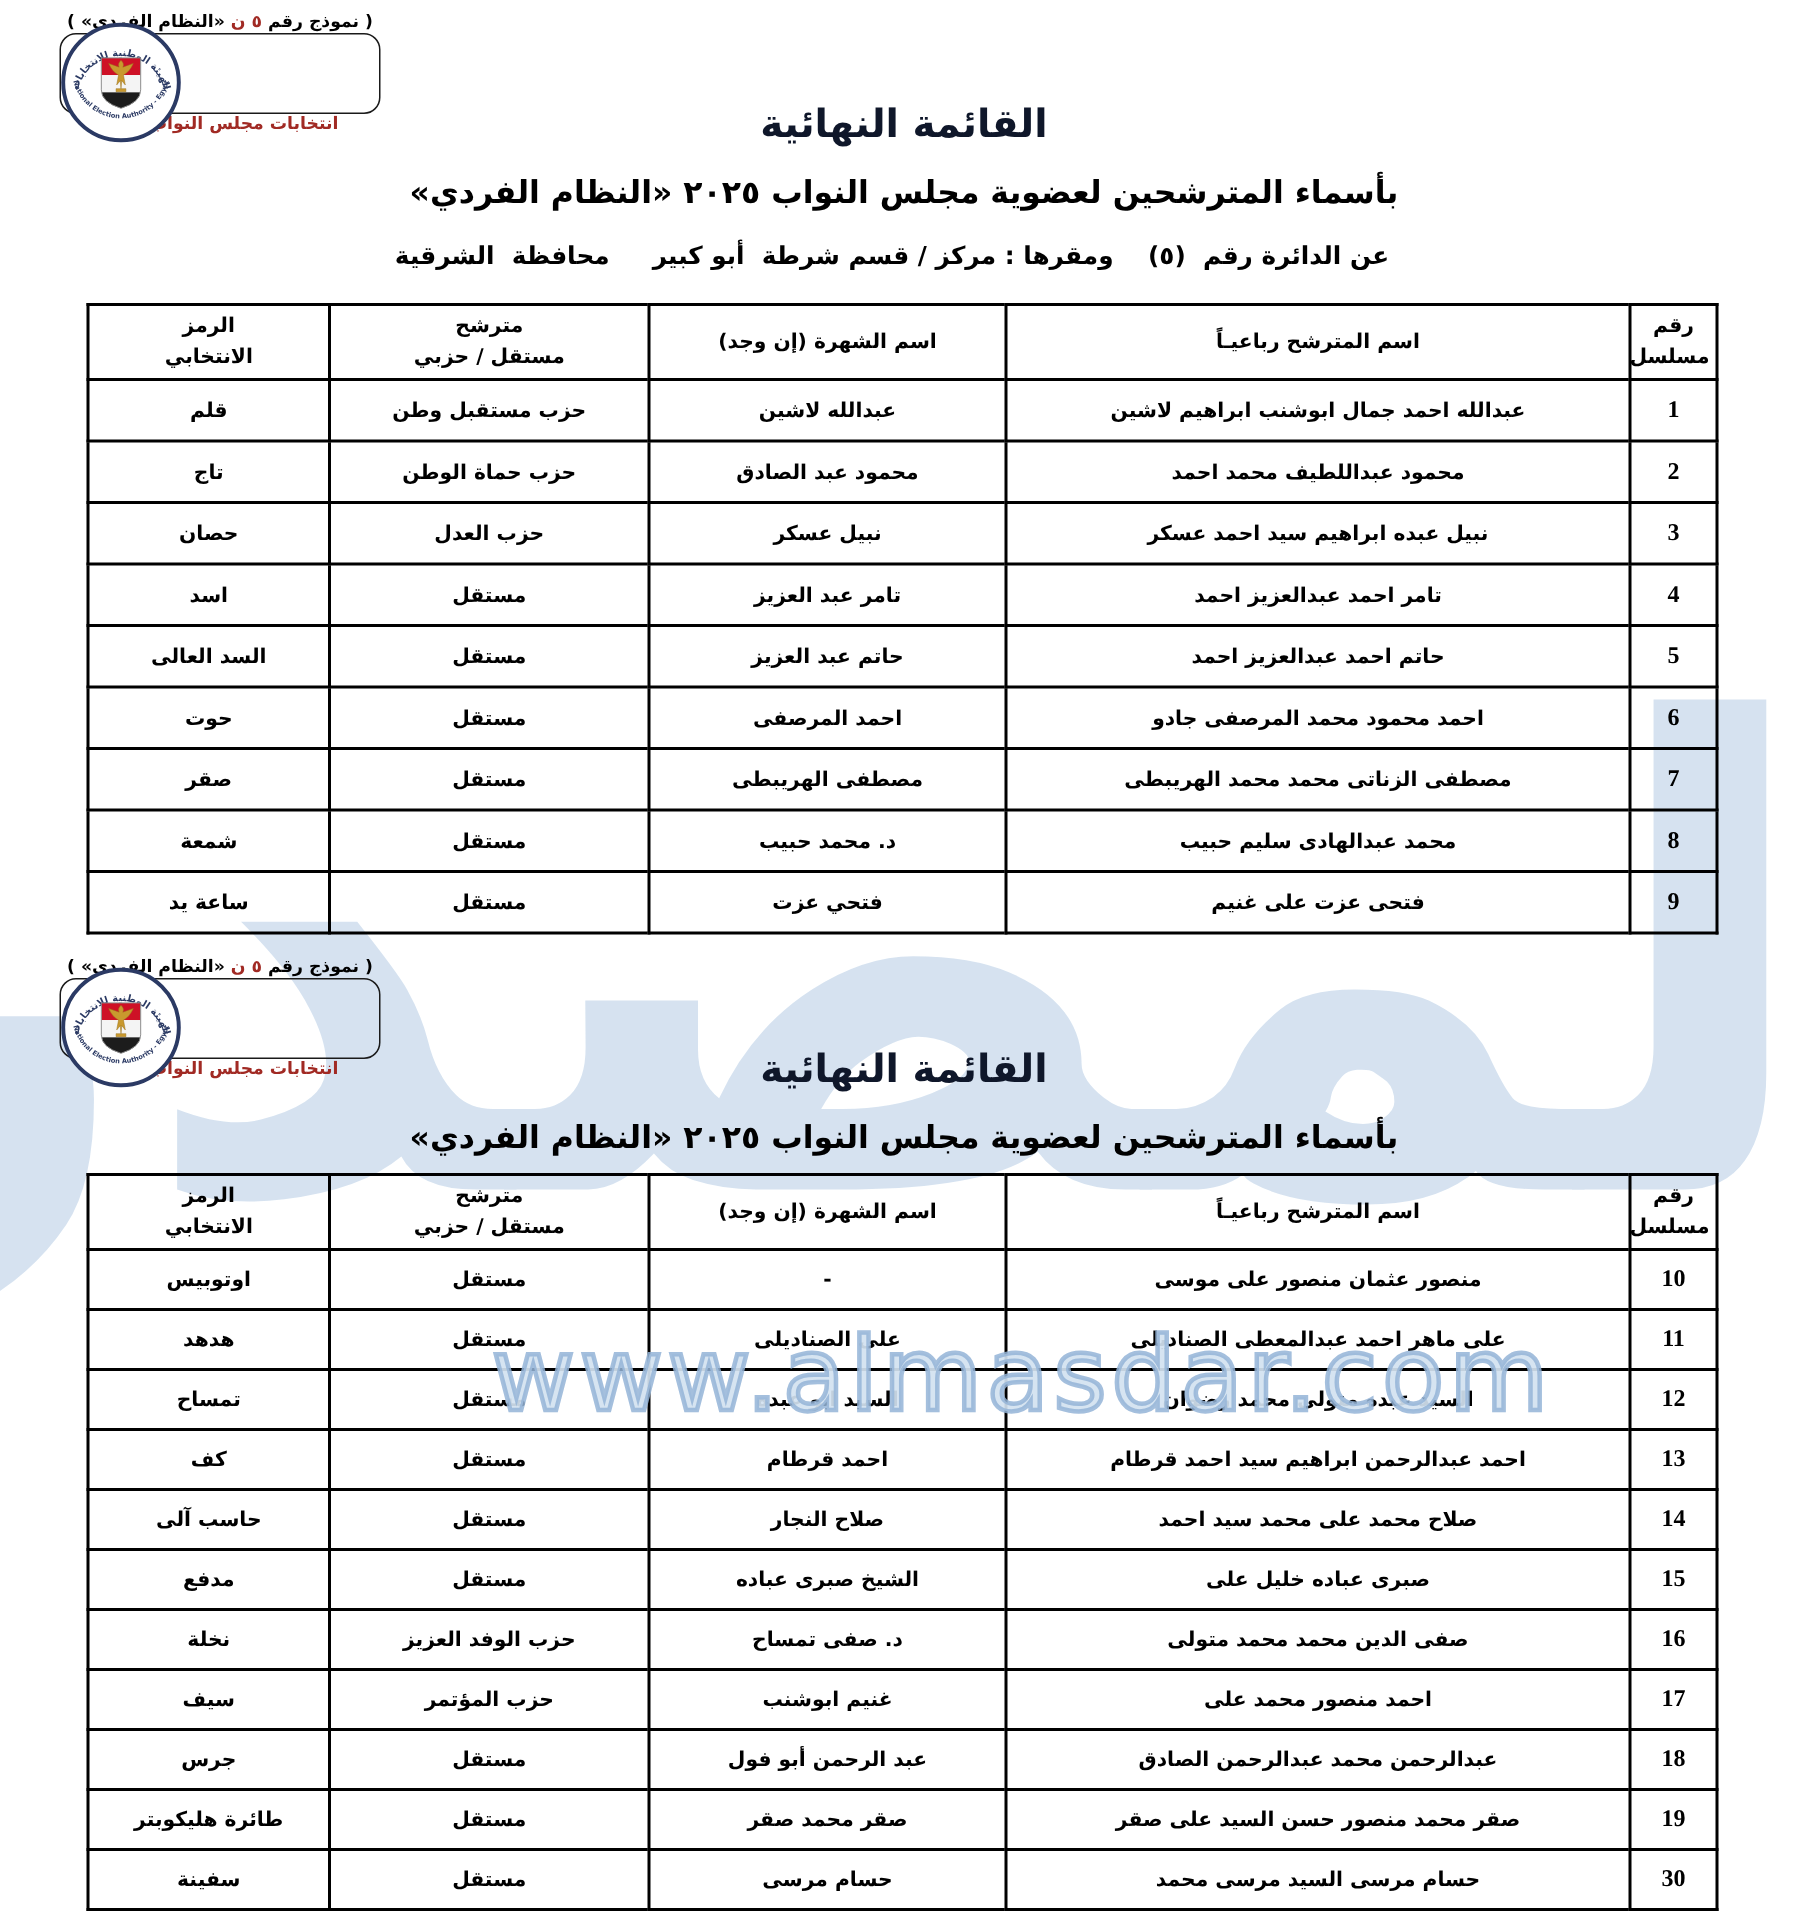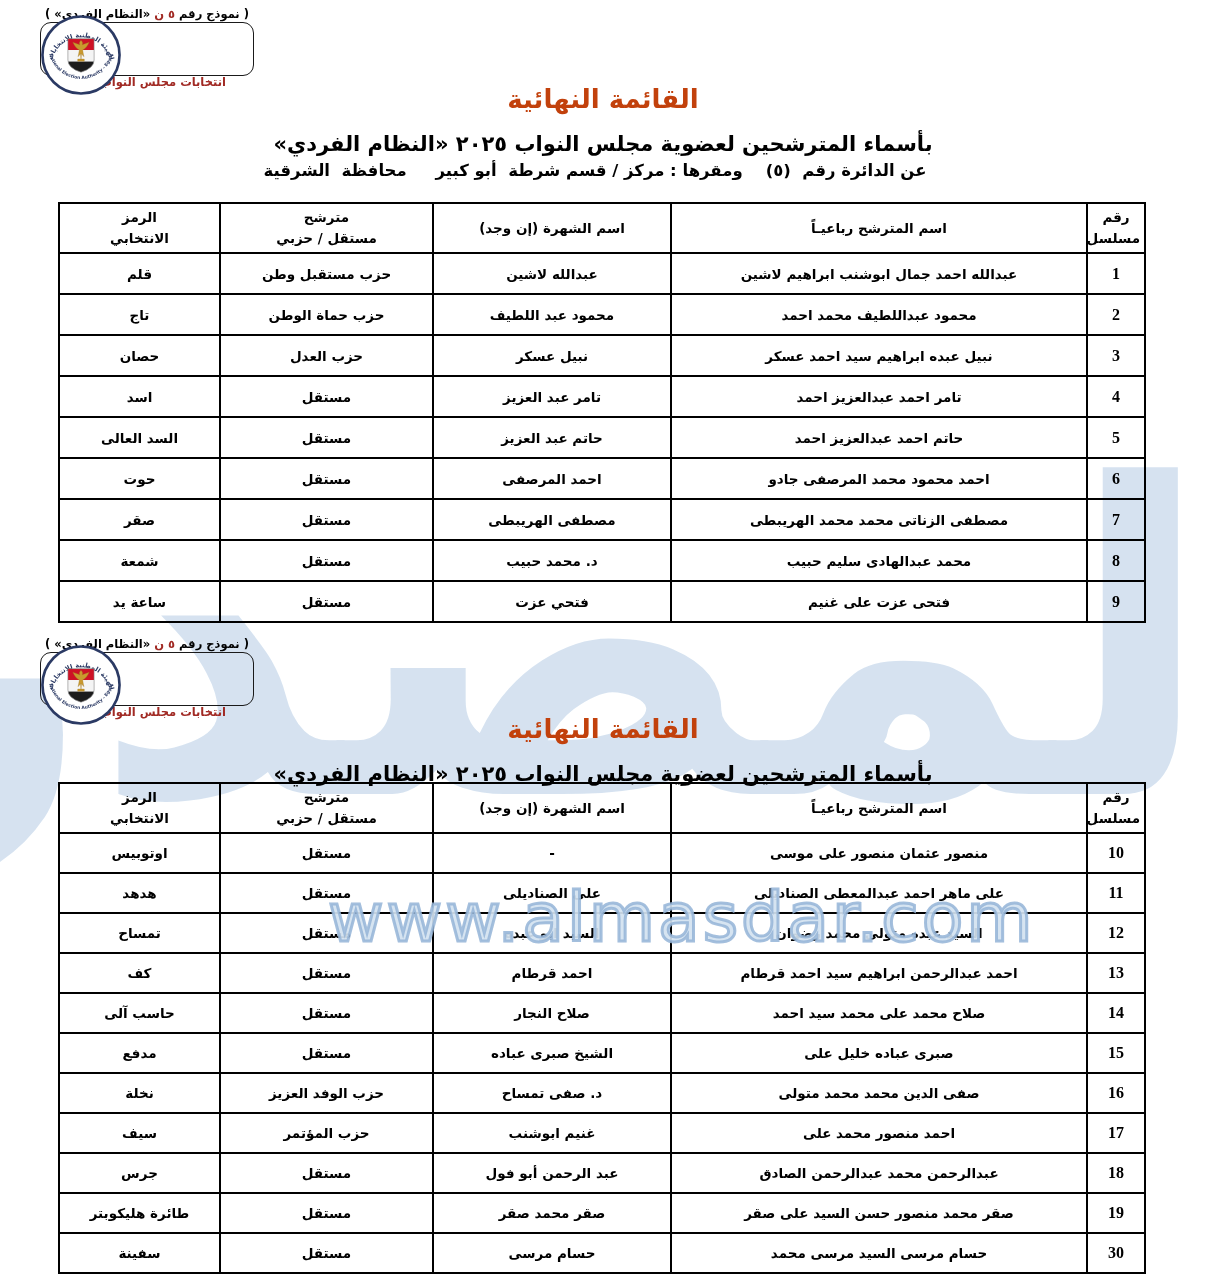--- a/index.html
+++ b/index.html
@@ -25,25 +25,25 @@
   .sheet2{top:630px;height:650px;}
   .form-box{
     position:absolute;top:22px;right:952px;width:212px;height:52px;
     border:1.6px solid #1a1a1a;border-radius:11px;
     display:flex;flex-direction:column;justify-content:center;align-items:center;
     font-size:11.5px;font-weight:bold;line-height:1.7;background:transparent;
   }
   .red{color:#a12a24;margin-top:48px;}
   .logo-wrap{position:absolute;top:14px;left:40px;width:82px;height:82px;}
   .doc-title{
-    position:absolute;top:68px;right:0;left:0;margin:16px;text-align:center;
-    font-size:26px;font-weight:bold;color:#c2410c;
+    position:absolute;top:68px;right:0;left:0;margin:0;text-align:center;
+    font-size:26px;font-weight:bold;color:#0f172a;
   }
   .doc-subtitle{
-    position:absolute;top:116px;right:0;left:0;margin:16px;text-align:center;
+    position:absolute;top:116px;right:0;left:0;margin:0;text-align:center;
     font-size:21px;font-weight:bold;color:#000;
   }
   .district{
     position:absolute;top:161px;right:16px;left:0;text-align:center;
     font-size:16.5px;font-weight:bold;color:#000;white-space:pre;
   }
   
   .cand-table{
     position:absolute;right:60px;width:1086px;border-collapse:collapse;
     table-layout:fixed;direction:rtl;background:transparent;z-index:2;
@@ -139,21 +139,21 @@
       <tr>
           <td class="serial">1</td>
           <td>عبدالله احمد جمال ابوشنب ابراهيم لاشين</td>
           <td>عبدالله لاشين</td>
           <td>حزب مستقبل وطن</td>
           <td>قلم</td>
         </tr>
           <tr>
           <td class="serial">2</td>
           <td>محمود عبداللطيف محمد احمد</td>
-          <td>محمود عبد اللطيف</td>
+          <td>محمود عبد الصادق</td>
           <td>حزب حماة الوطن</td>
           <td>تاج</td>
         </tr>
           <tr>
           <td class="serial">3</td>
           <td>نبيل عبده ابراهيم سيد احمد عسكر</td>
           <td>نبيل عسكر</td>
           <td>حزب العدل</td>
           <td>حصان</td>
         </tr>

